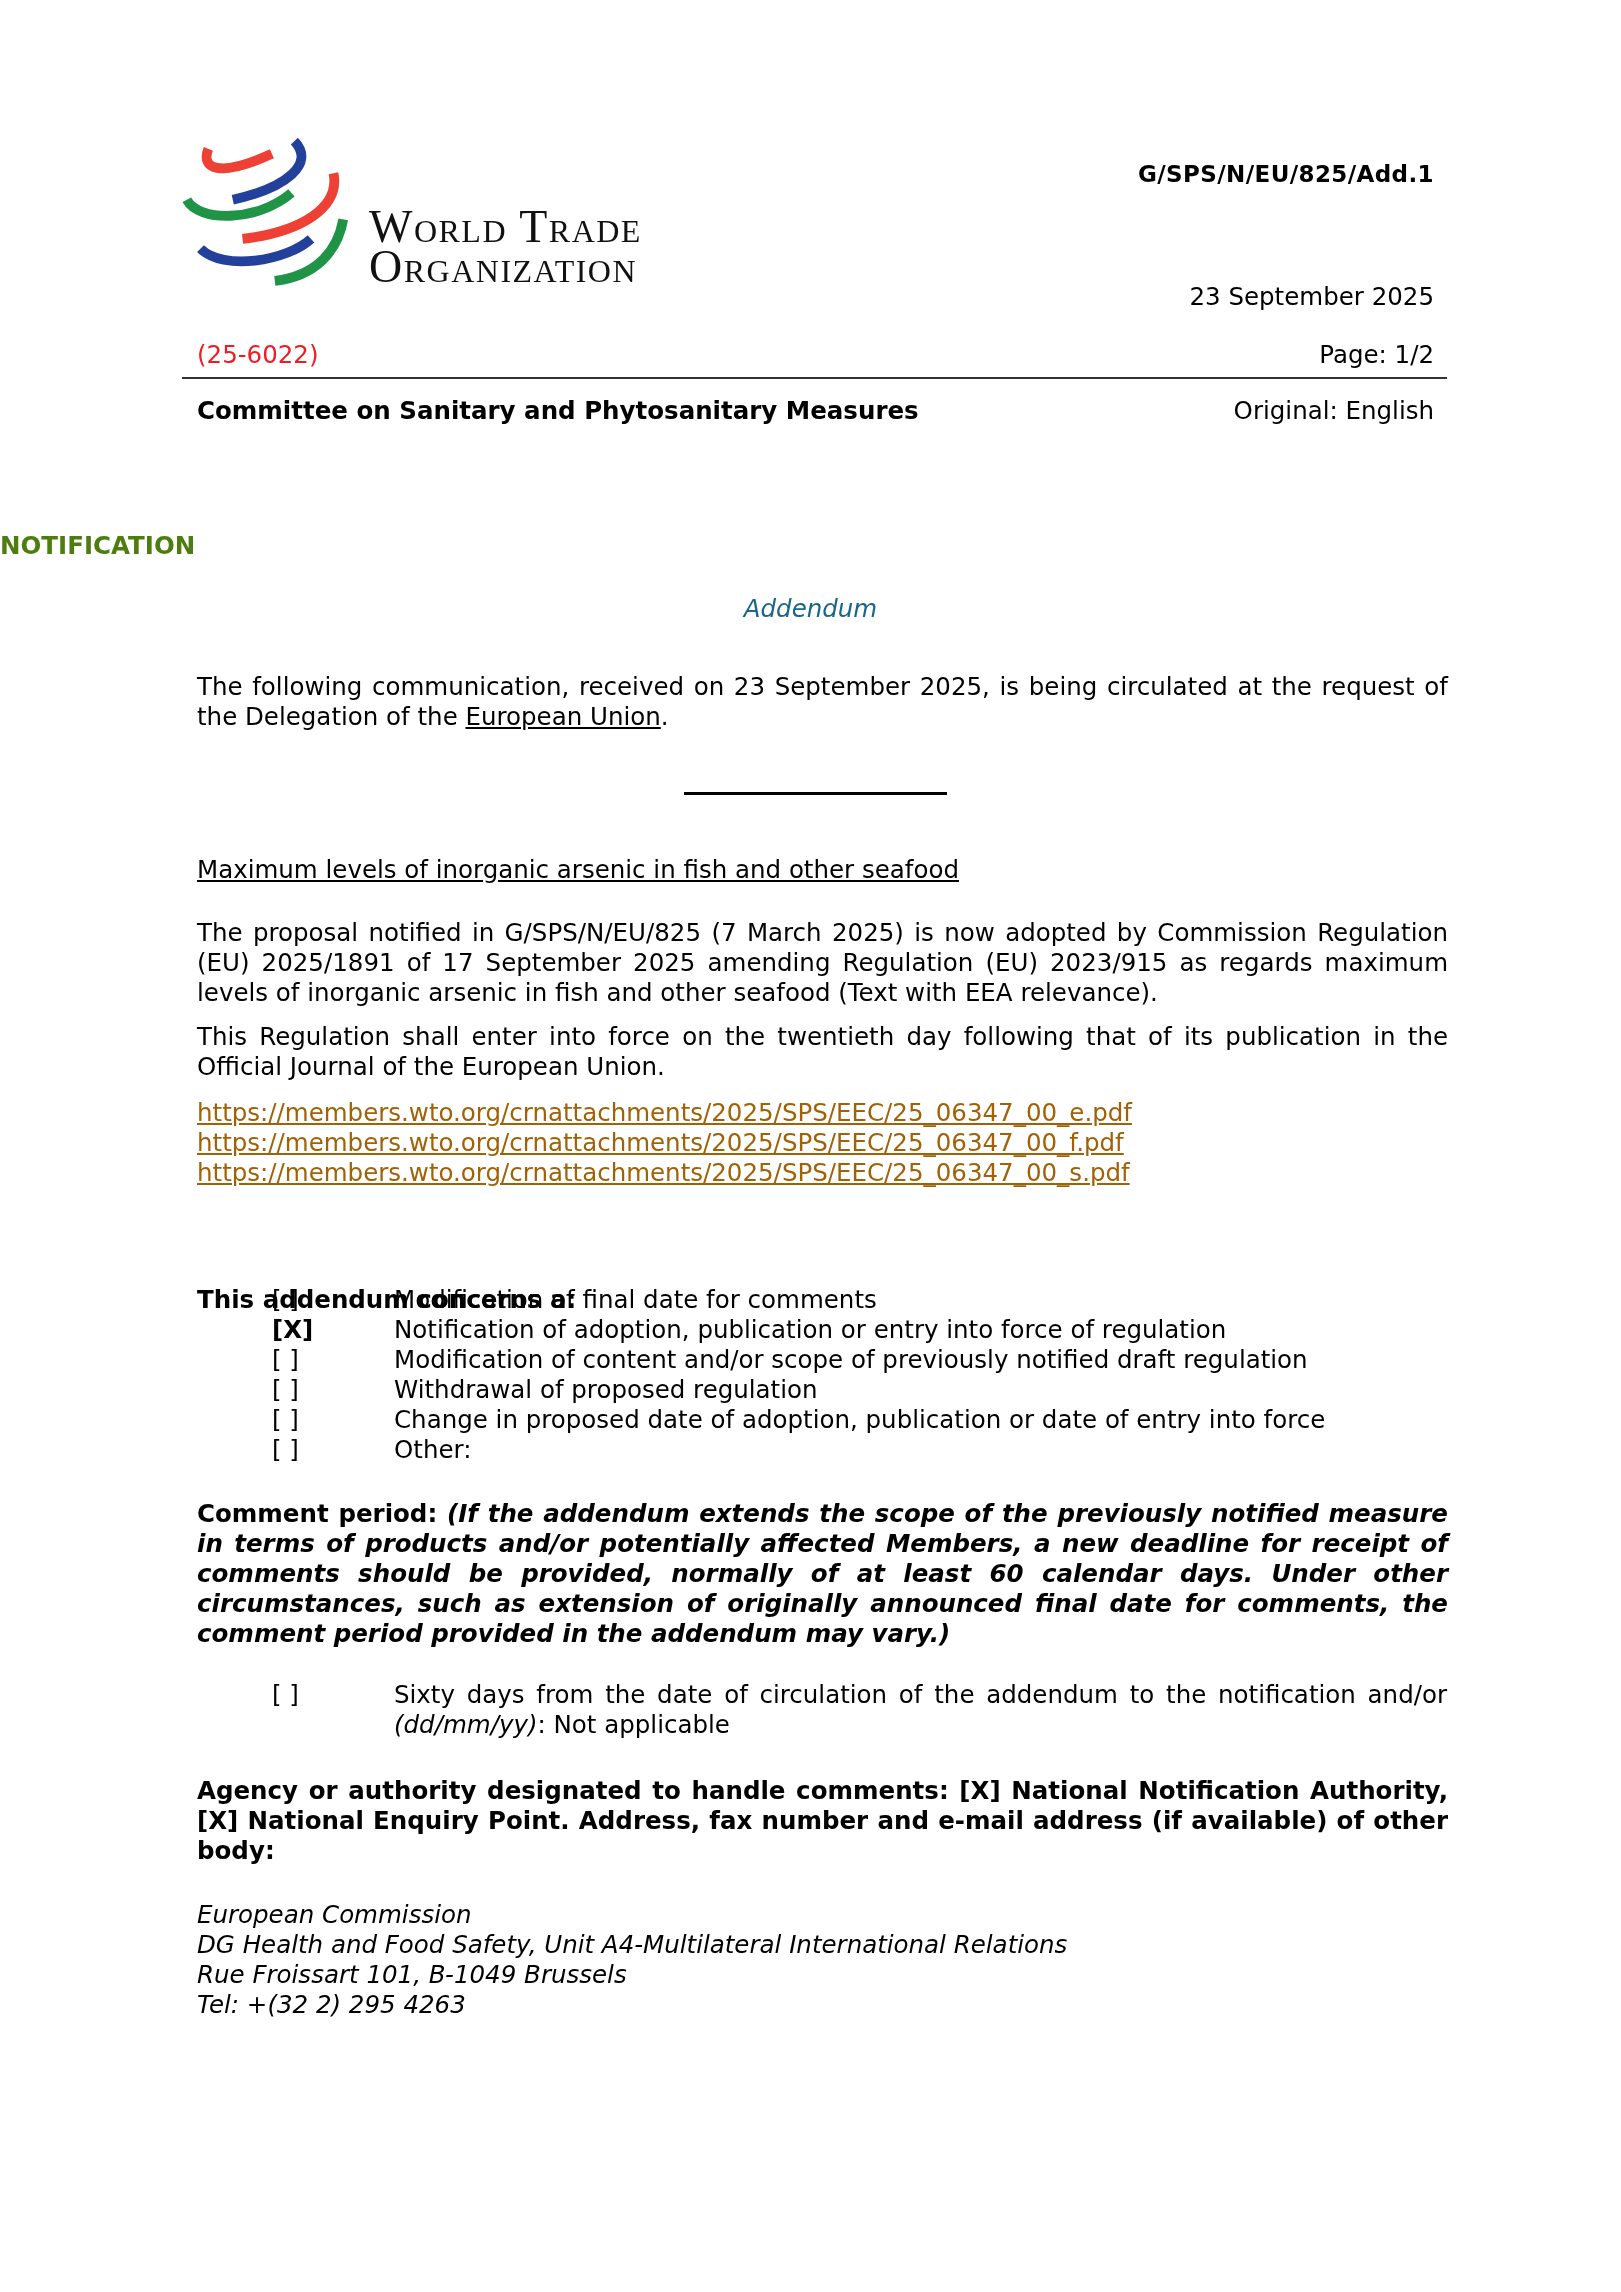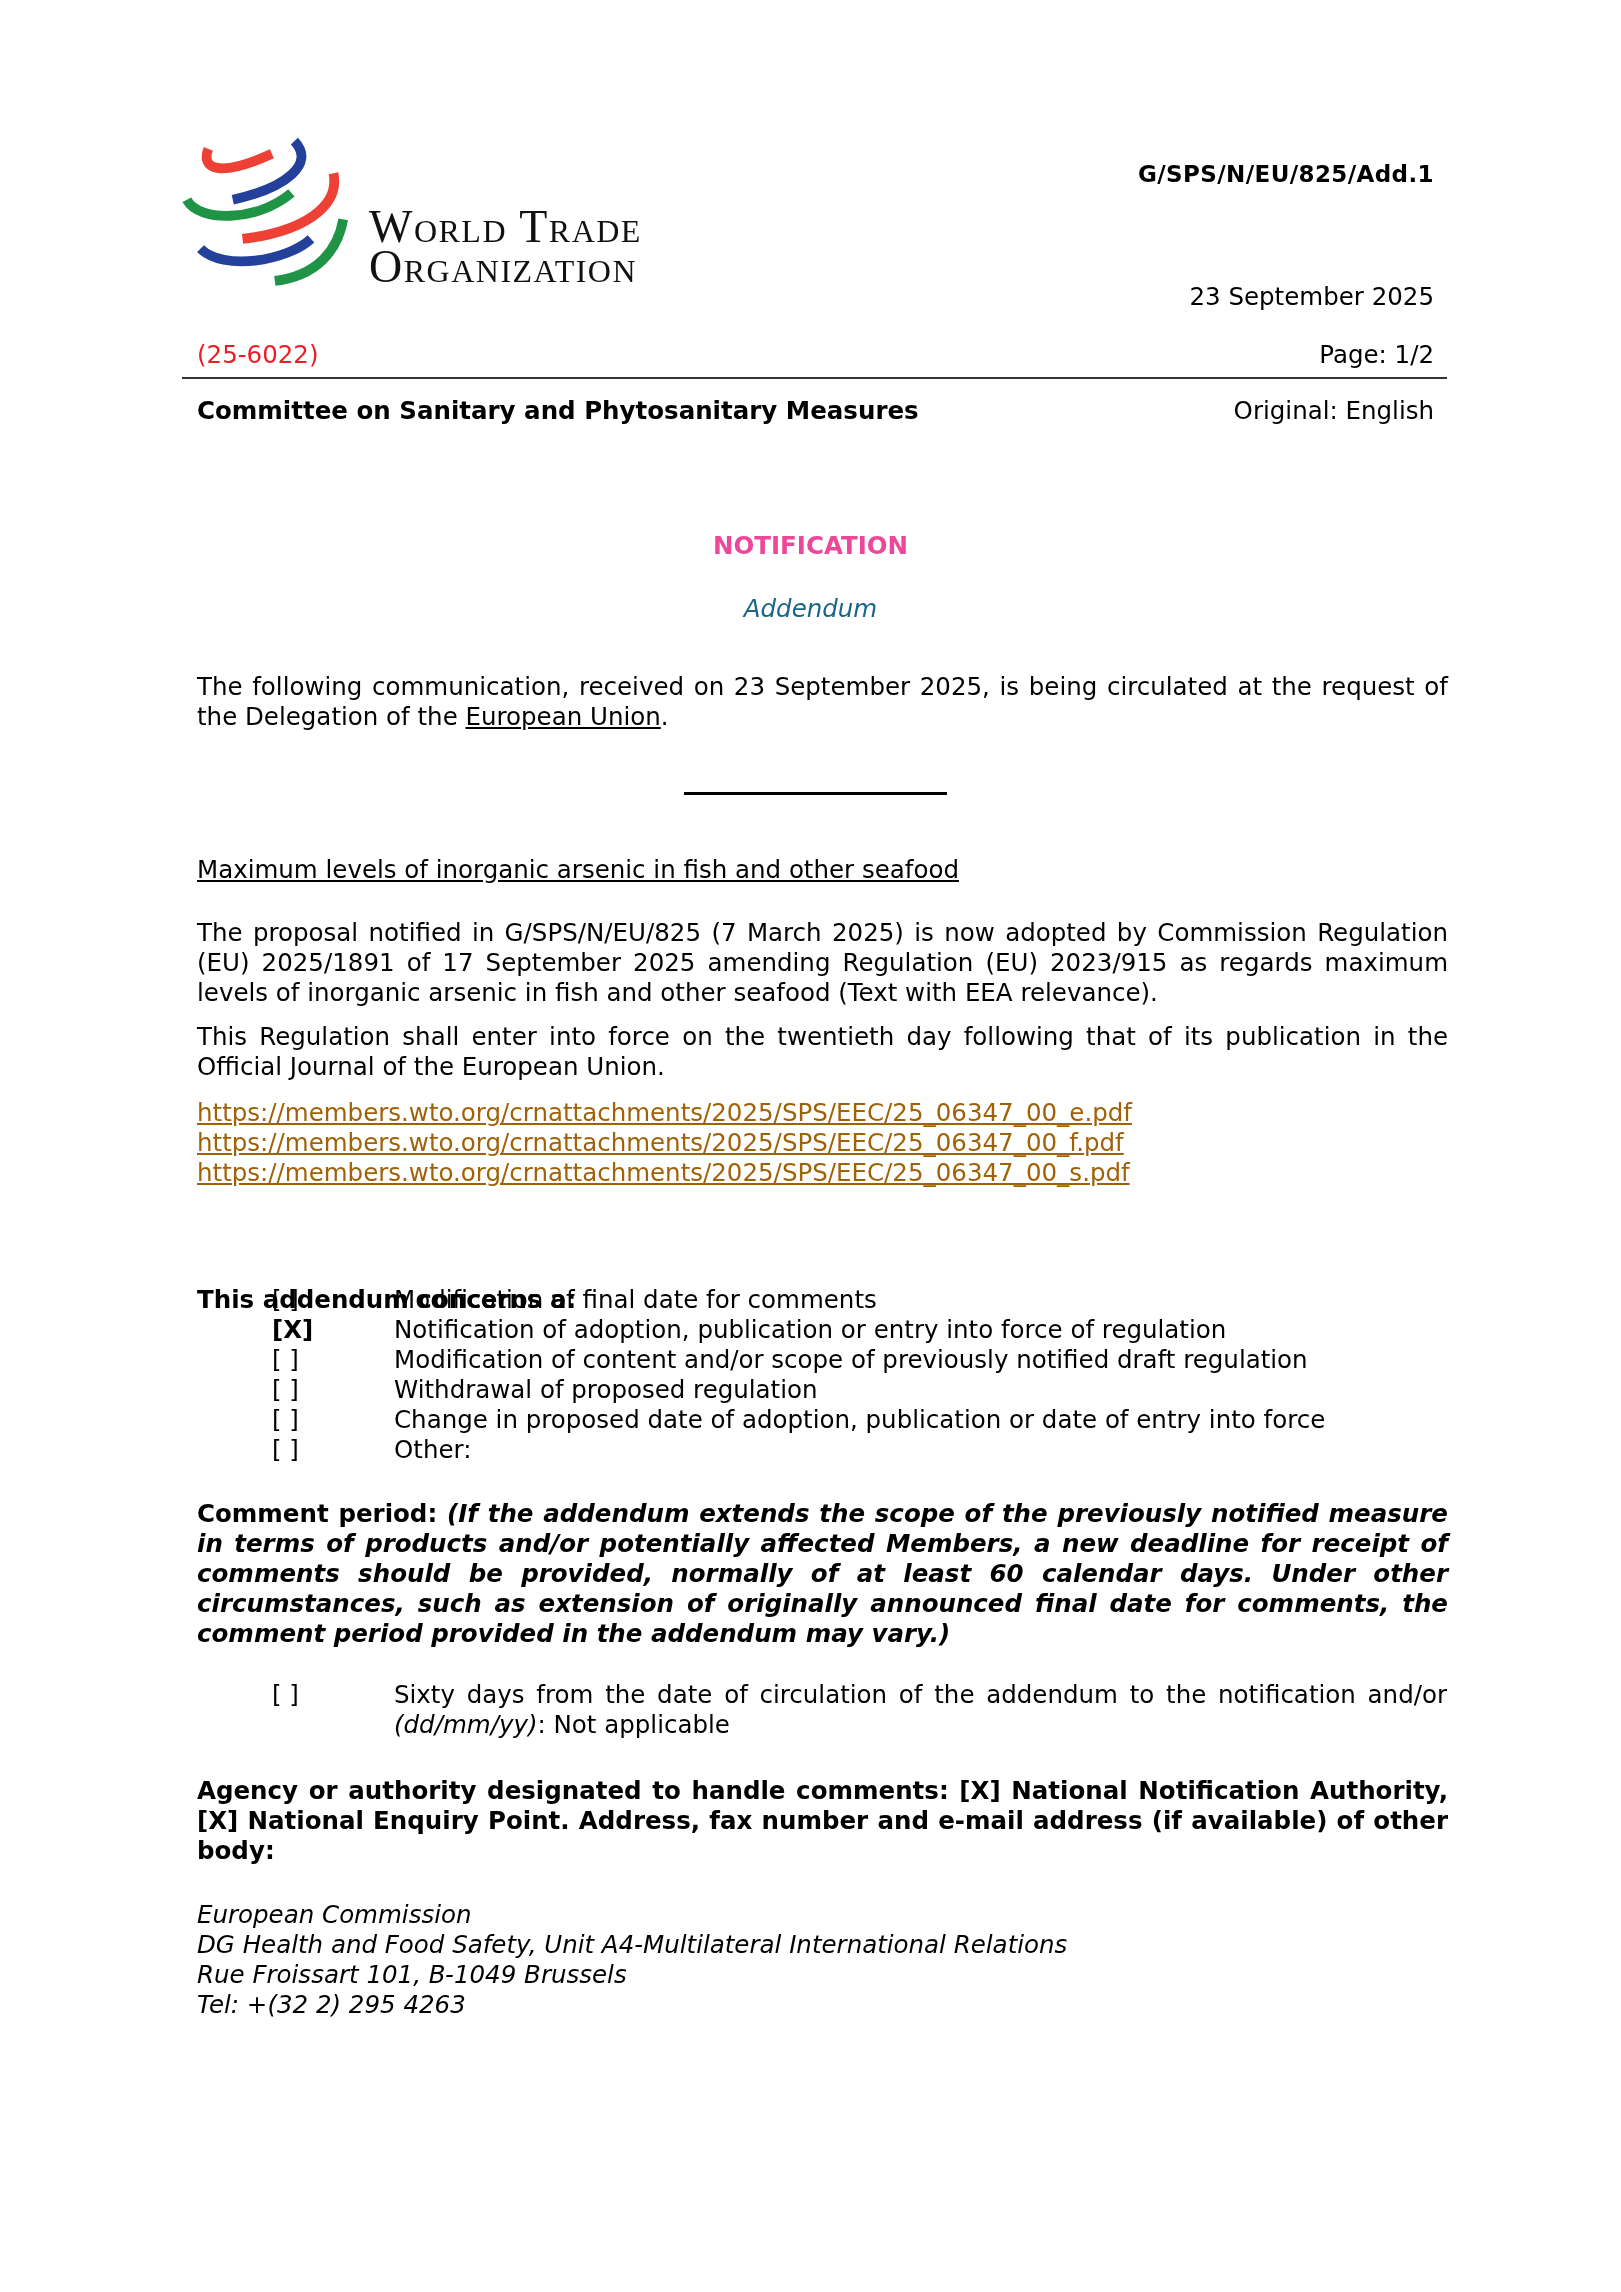--- a/index.html
+++ b/index.html
@@ -15,21 +15,21 @@
     font-variant: small-caps;
     margin-top: 44px;
   }
   .symbol { right: 187px; top: 161px; font-weight: bold; font-size: 23px; letter-spacing: 0.4px; }
   .date { right: 187px; top: 282px; }
   .jobno { left: 197px; top: 340px; color: #ee1c25; }
   .page { right: 187px; top: 340px; }
   .rule { left: 182px; top: 377px; width: 1265px; height: 2px; background: #333; }
   .committee { left: 197px; top: 396px; font-weight: bold; }
   .original { right: 187px; top: 396px; }
-  .title-notif { left: 0; width: 1621px; top: 531px; text-align: center; font-weight: bold; color: #ec4899; }
+  .title-notif { left: 0; width: 1621px; top: 531px; font-weight: bold; color: #4d7c0f; }
   .title-add { left: 0; width: 1621px; top: 594px; text-align: center; font-style: italic; color: #1a6588; }
   .para { left: 197px; width: 1251px; text-align: justify; line-height: 30px; }
   .sep { left: 684px; top: 792px; width: 263px; height: 2.9px; background: #000; }
   .u { text-decoration: underline; }
   a.link { color: #a16207; text-decoration: underline; }
   .links { left: 197px; top: 1098px; line-height: 30px; }
   .links div { height: 30px; }
   .concerns-head { left: 197px; top: 1285px; font-weight: bold; }
   .checklist { left: 272px; top: 1285px; line-height: 30px; }
   .check-row { display: flex; height: 30px; }

